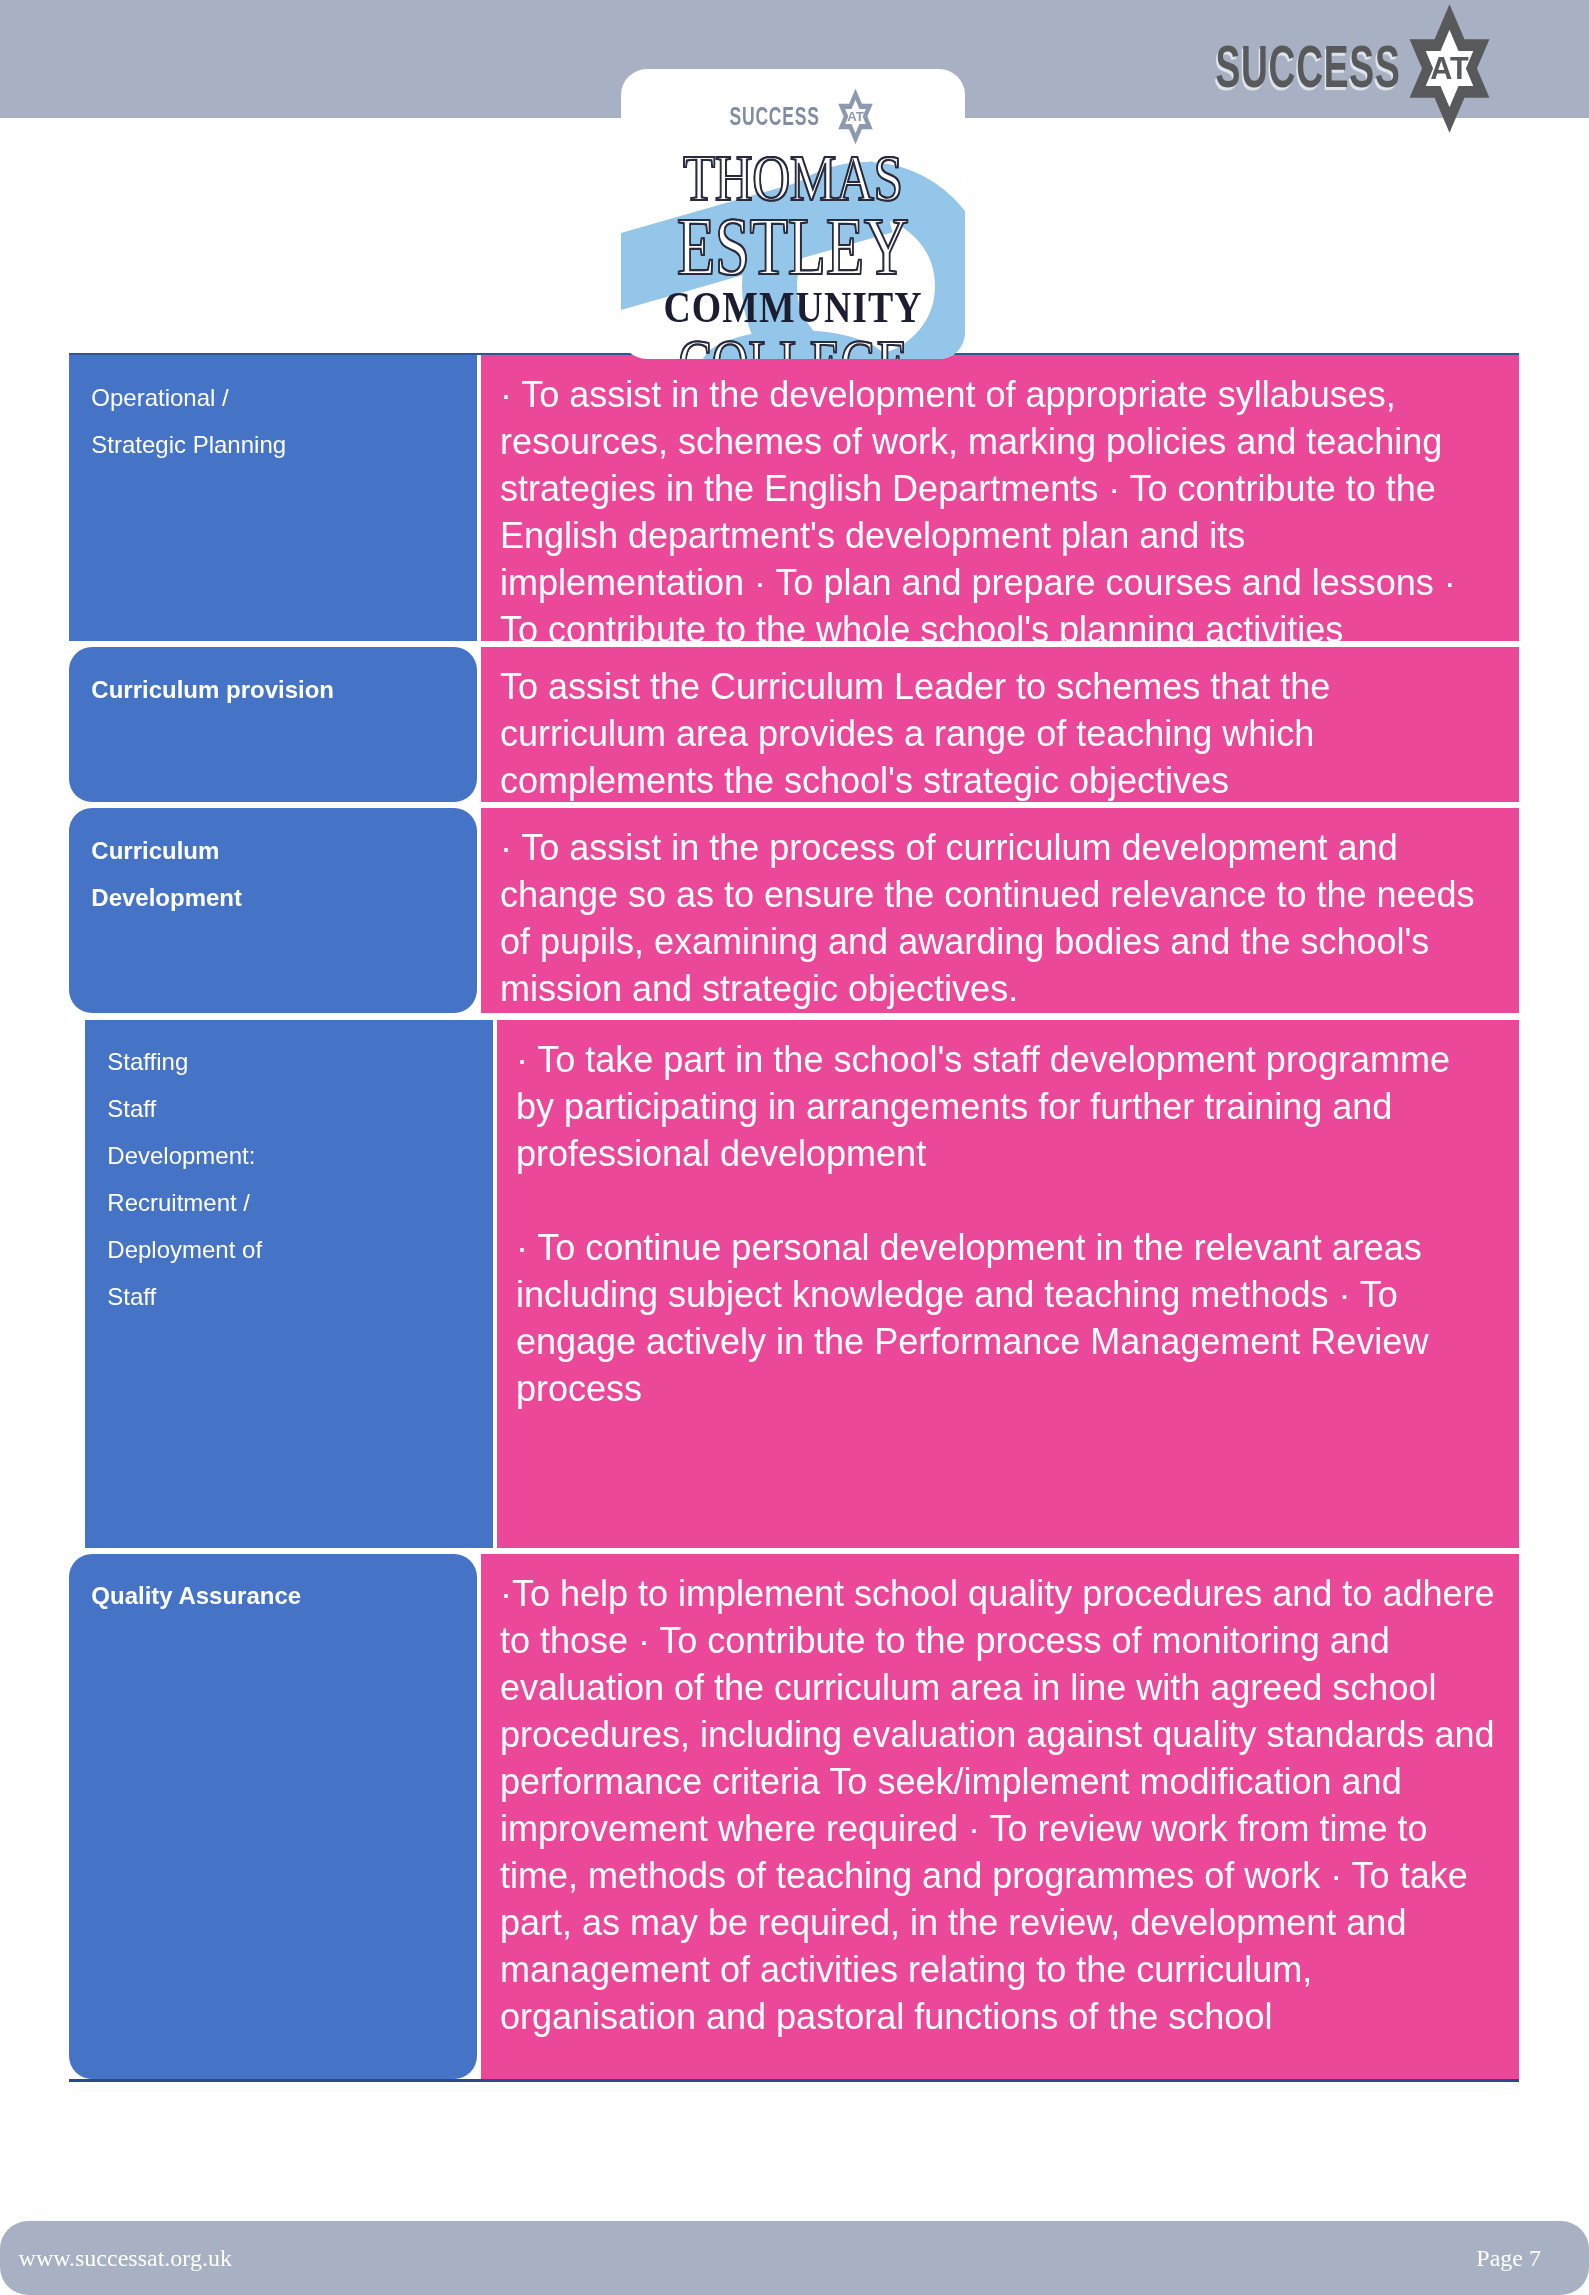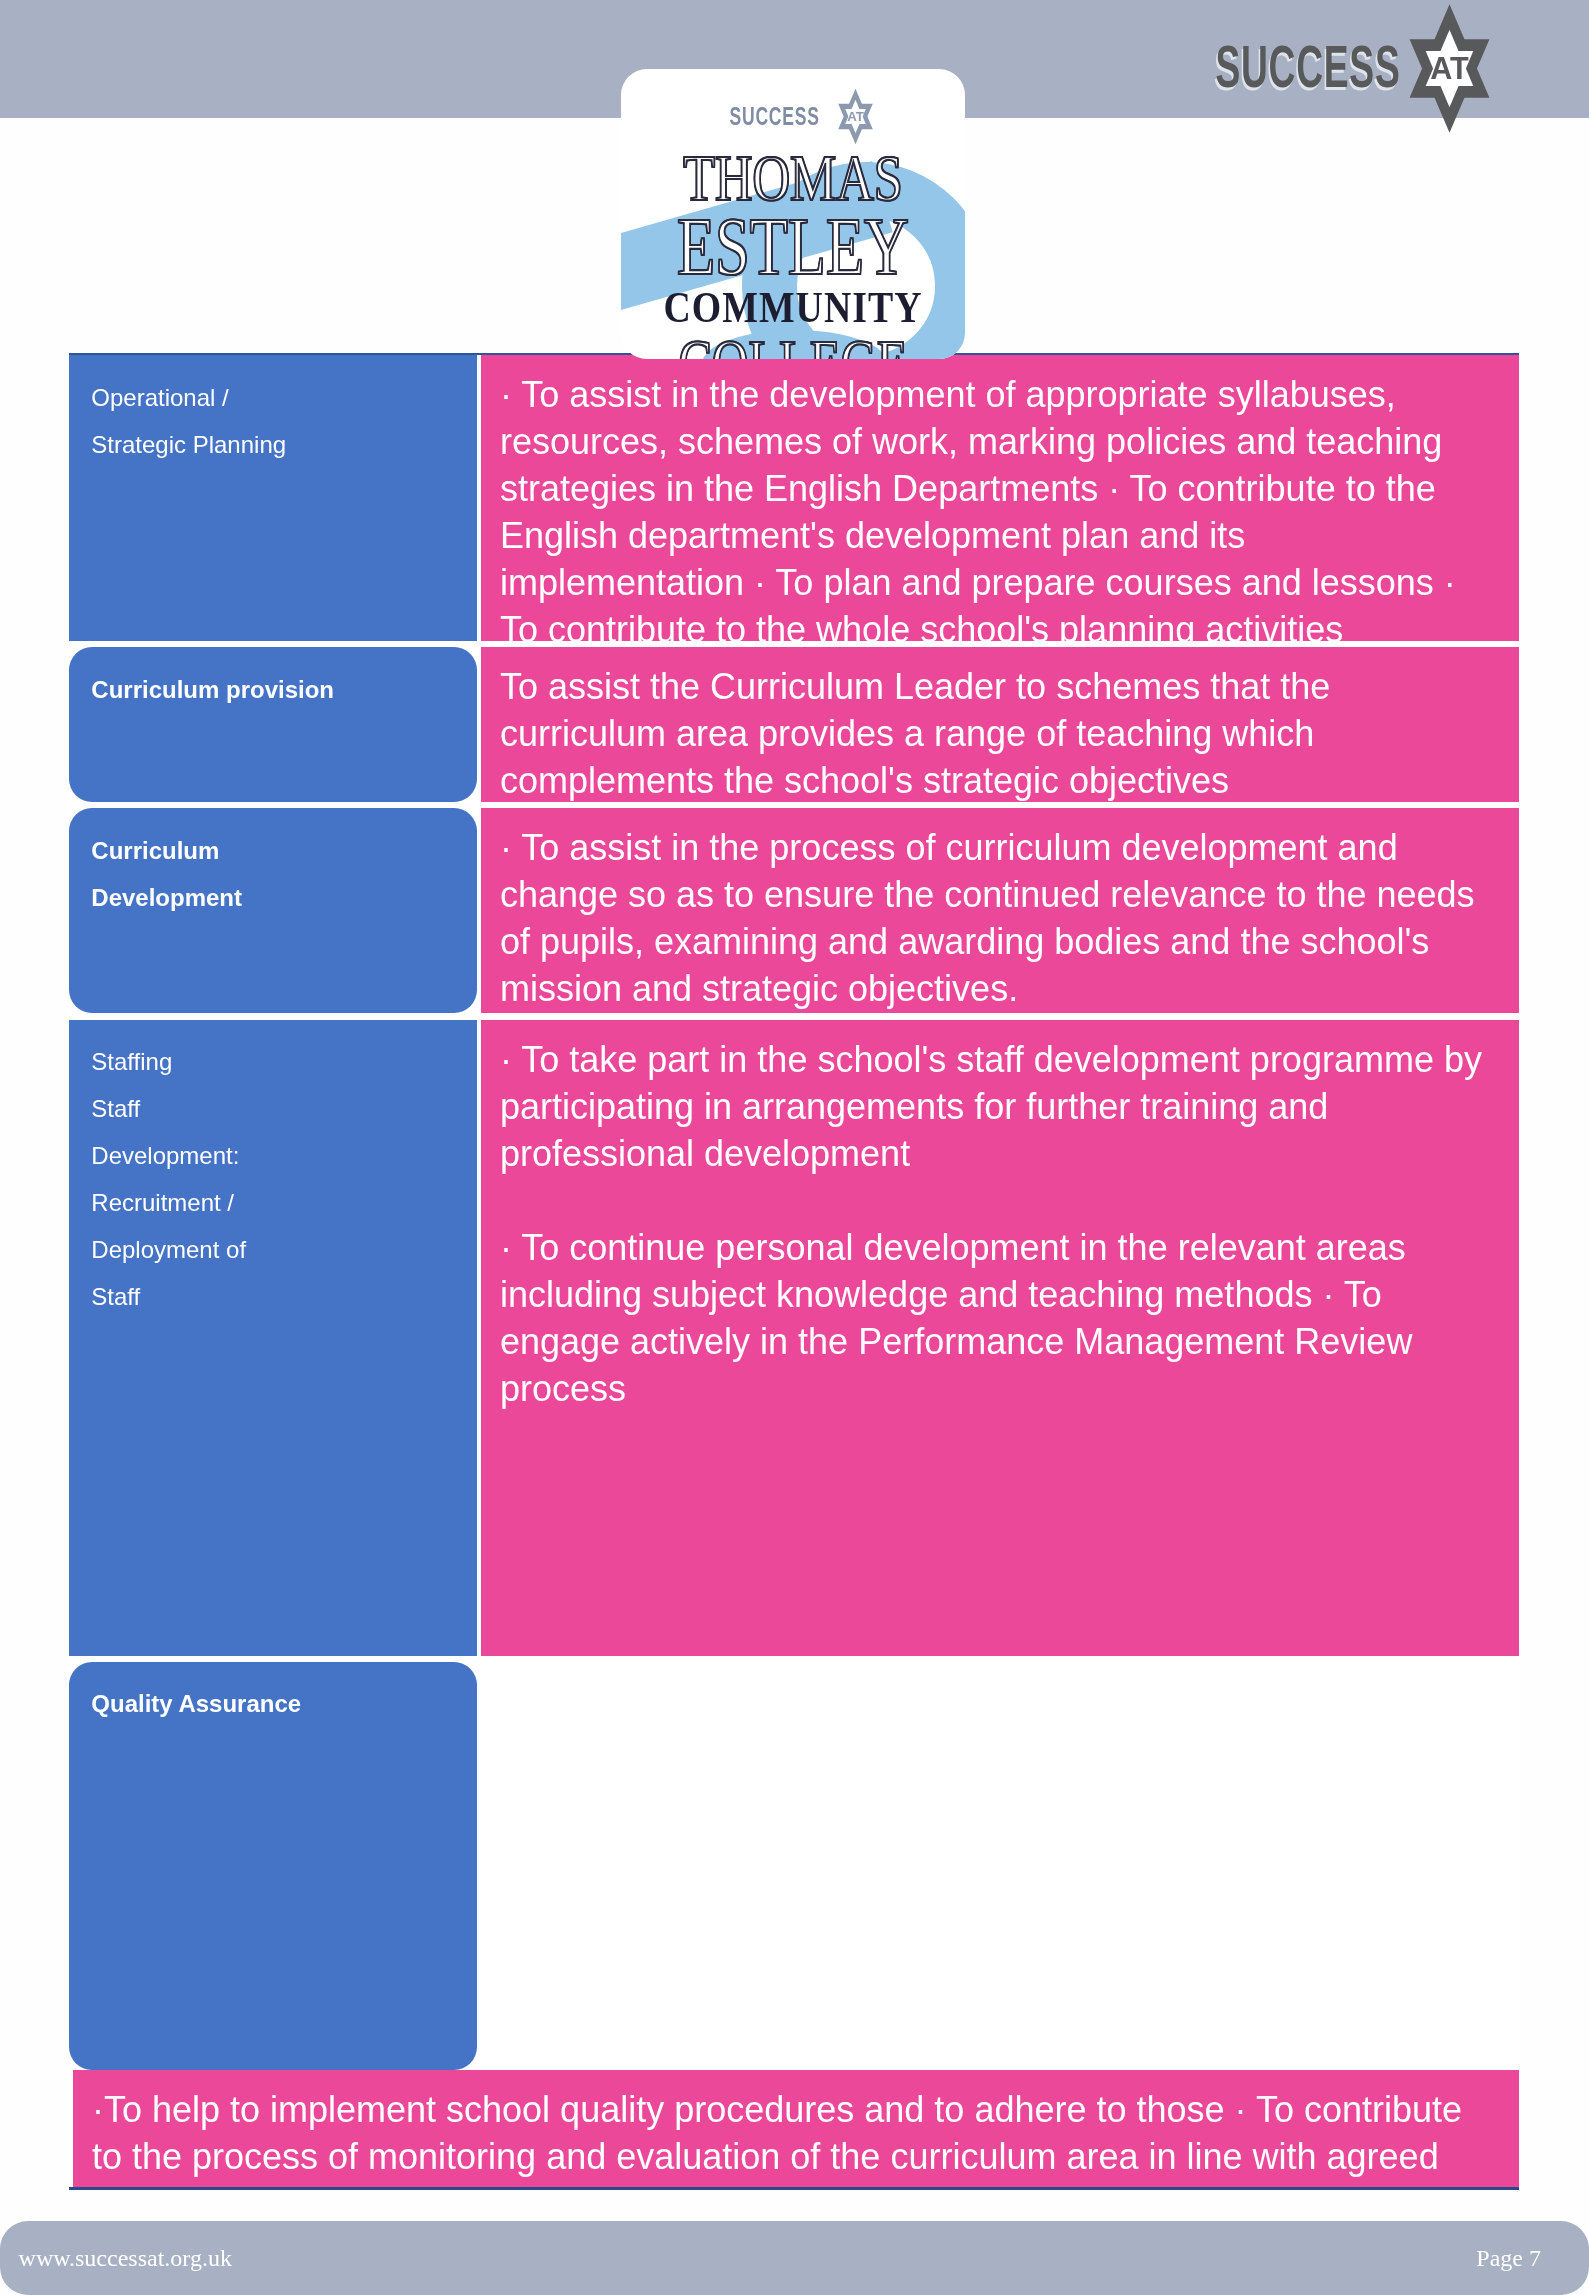--- a/index.html
+++ b/index.html
@@ -82,25 +82,25 @@
   .logo-college{font-size:68px;margin-top:-1.2px;transform:scaleX(0.74);}
 
   
   .jd-table{
     position:absolute;left:69px;top:353px;width:1450px;
     background:#ffffff;
     border-top:2.5px solid #30549c;
     border-bottom:3.7px solid #2b4a8c;
   }
   .jd-row{display:flex;overflow:hidden;margin-bottom:6.2px;}
-  .jd-row:last-child{margin-bottom:0;flex-direction:column;}
+  .jd-row:last-child{margin-bottom:0;}
   .jd-row-1{height:286px;}
   .jd-row-2{height:155px;}
   .jd-row-3{height:205px;}
-  .jd-row-4{height:636px;}
+  .jd-row-4{height:528px;margin-left:16px;}
   .jd-row-5{height:525px;}
   .jd-label{
     width:408px;flex:0 0 408px;background:#4573c5;box-sizing:border-box;
     padding:18.6px 12.4px 0 22.3px;
     color:#ffffff;font-size:24px;line-height:47px;
     white-space:pre-line;
   }
   .jd-label.bold{font-weight:bold;border-radius:23px;}
   .jd-body{
     flex:1;background:#ec4899;box-sizing:border-box;margin-left:4.3px;

